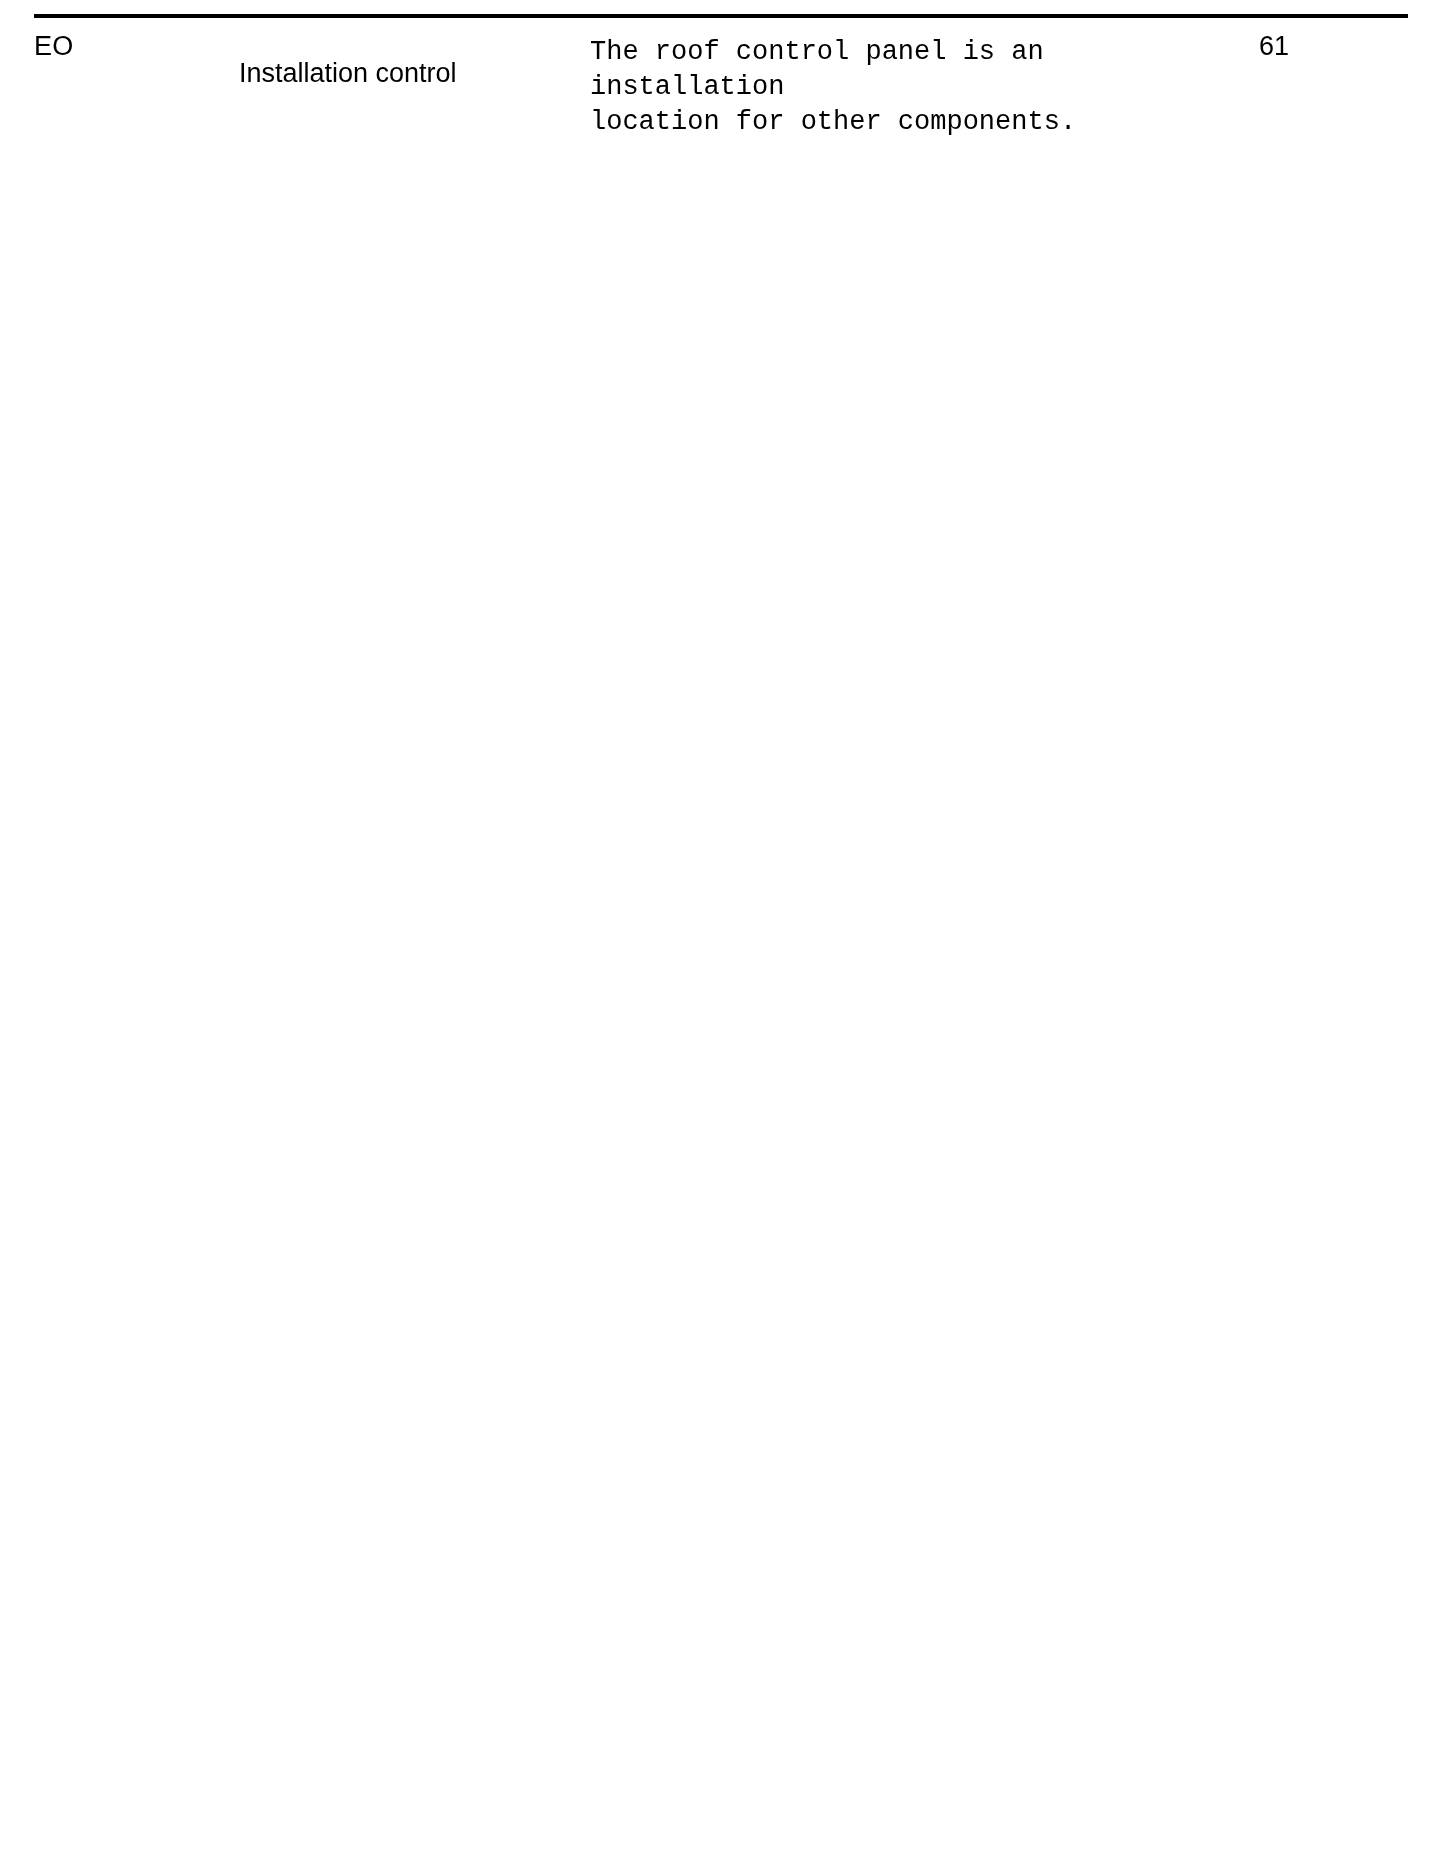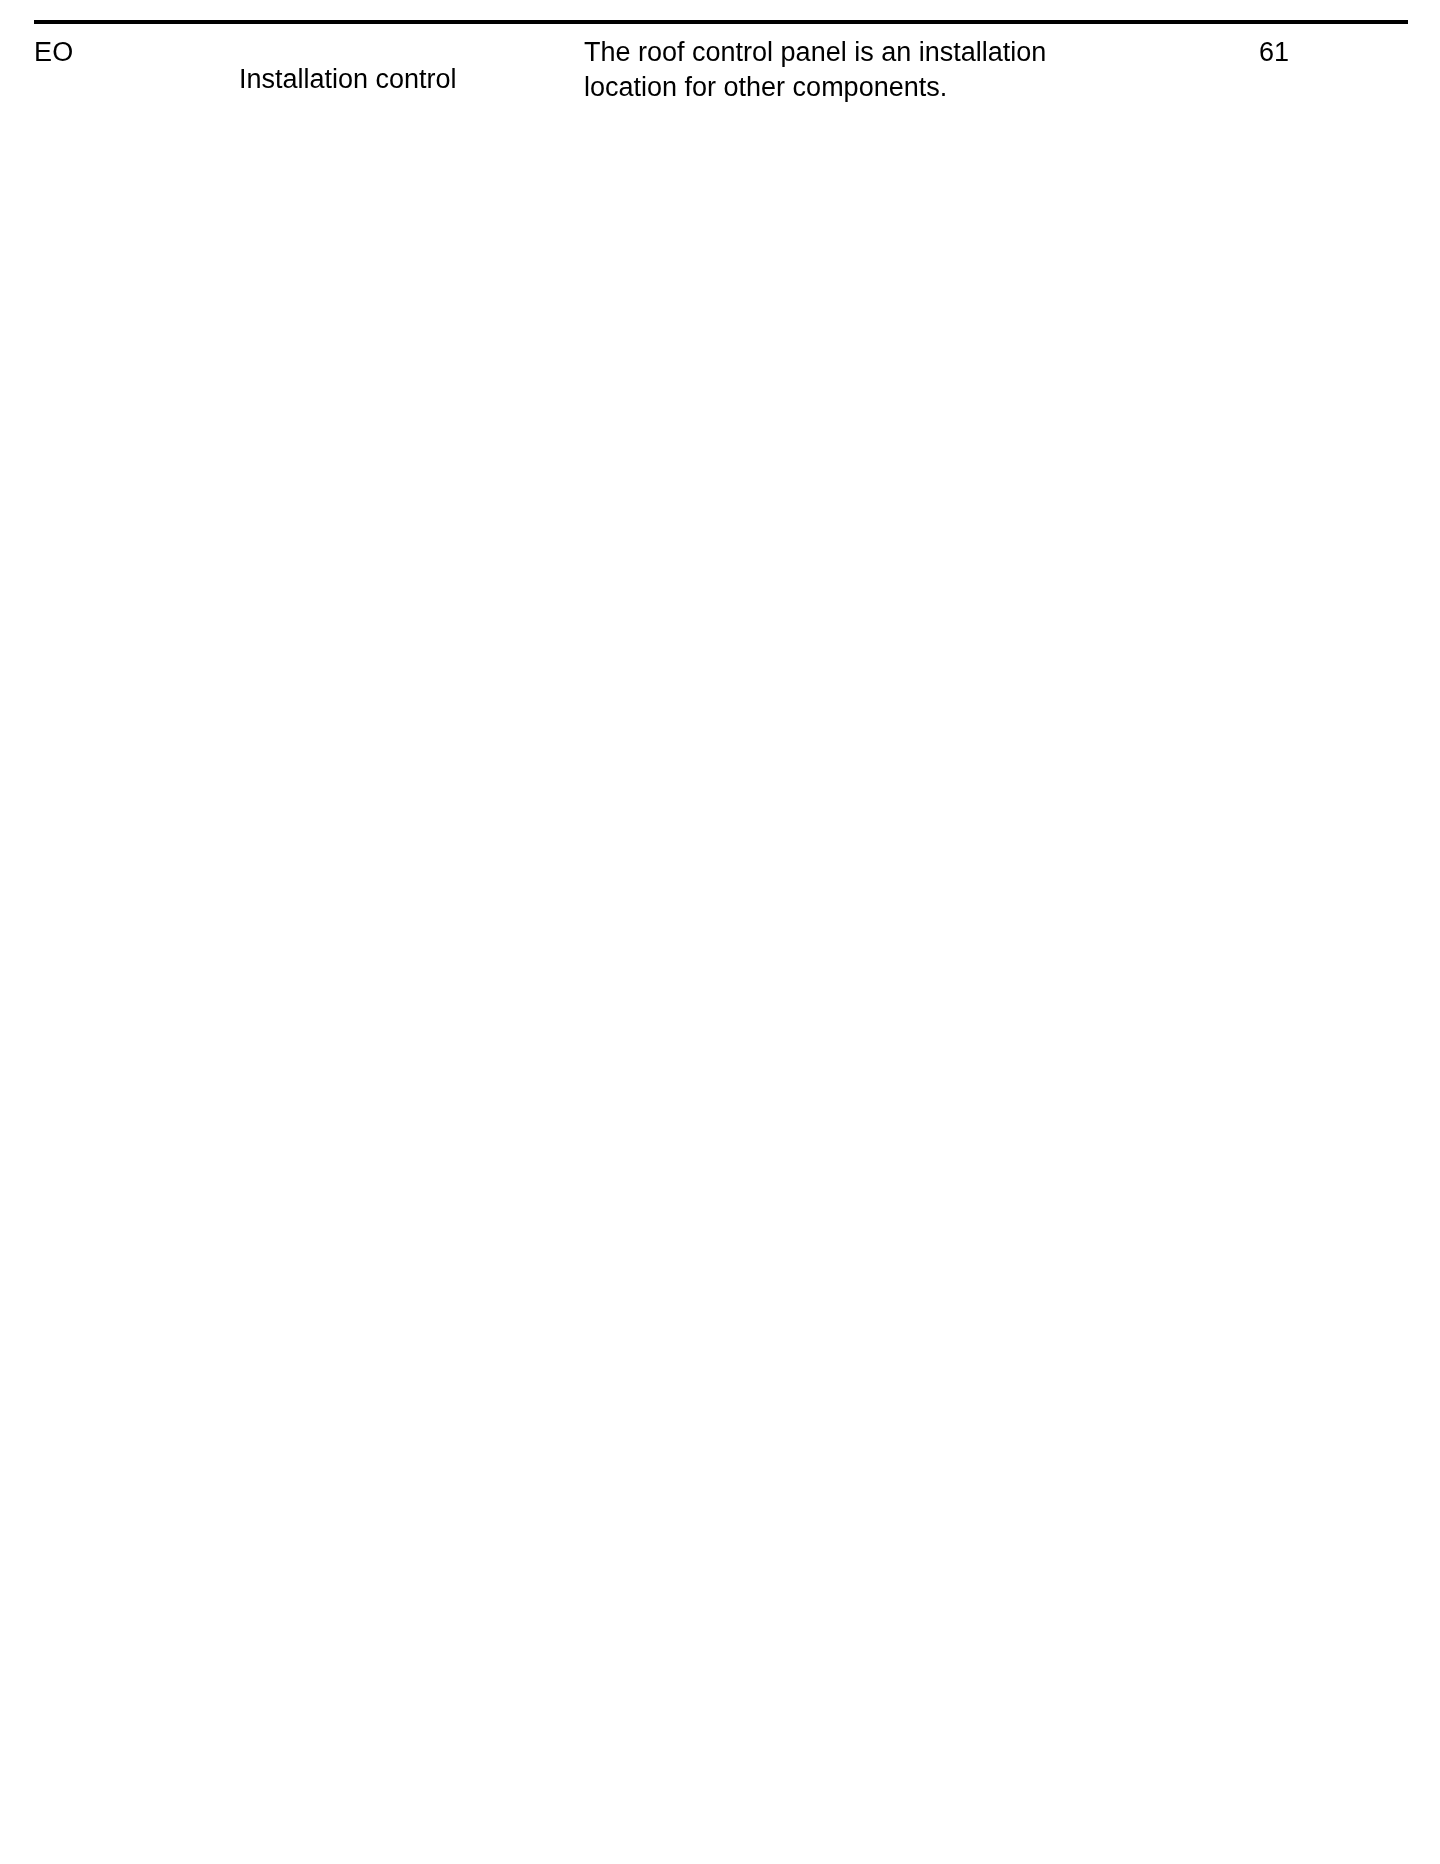--- a/index.html
+++ b/index.html
@@ -12,21 +12,21 @@
     height: 1864px;
     font-family: "Liberation Sans", sans-serif;
     color: #000000;
     -webkit-font-smoothing: antialiased;
   }
   .page {
     position: relative;
     width: 1180px;
     height: 1864px;
     box-sizing: border-box;
-    padding: 20px 40px 0 34px;
+    padding: 14px 40px 0 34px;
   }
   table.glossary {
     width: 1374px;
     border-collapse: collapse;
     table-layout: fixed;
   }
   table.glossary col.c-abbr   { width: 205px; }
   table.glossary col.c-term   { width: 345px; }
   table.glossary col.c-desc   { width: 675px; }
   table.glossary col.c-page   { width: 149px; }
@@ -40,22 +40,23 @@
   }
   table.glossary tr.row.first > td {
     border-top: 4px solid #000;
   }
   td.abbr  { padding-left: 4px; letter-spacing: 0.2px; }
   td.term  { padding-left: 4px; }
   td.desc  { padding-left: 4px; }
   td.page  { padding-left: 26px; white-space: nowrap; }
 
   .desc p {
-    margin: 0;
+    margin: 6px;
     white-space: pre-line;
+    font-family: Liberation Mono, monospace;
   }
 </style>
 </head>
 <body>
 
 <div class="page">
   <table class="glossary">
     <colgroup>
       <col class="c-abbr">
         <col class="c-term">

